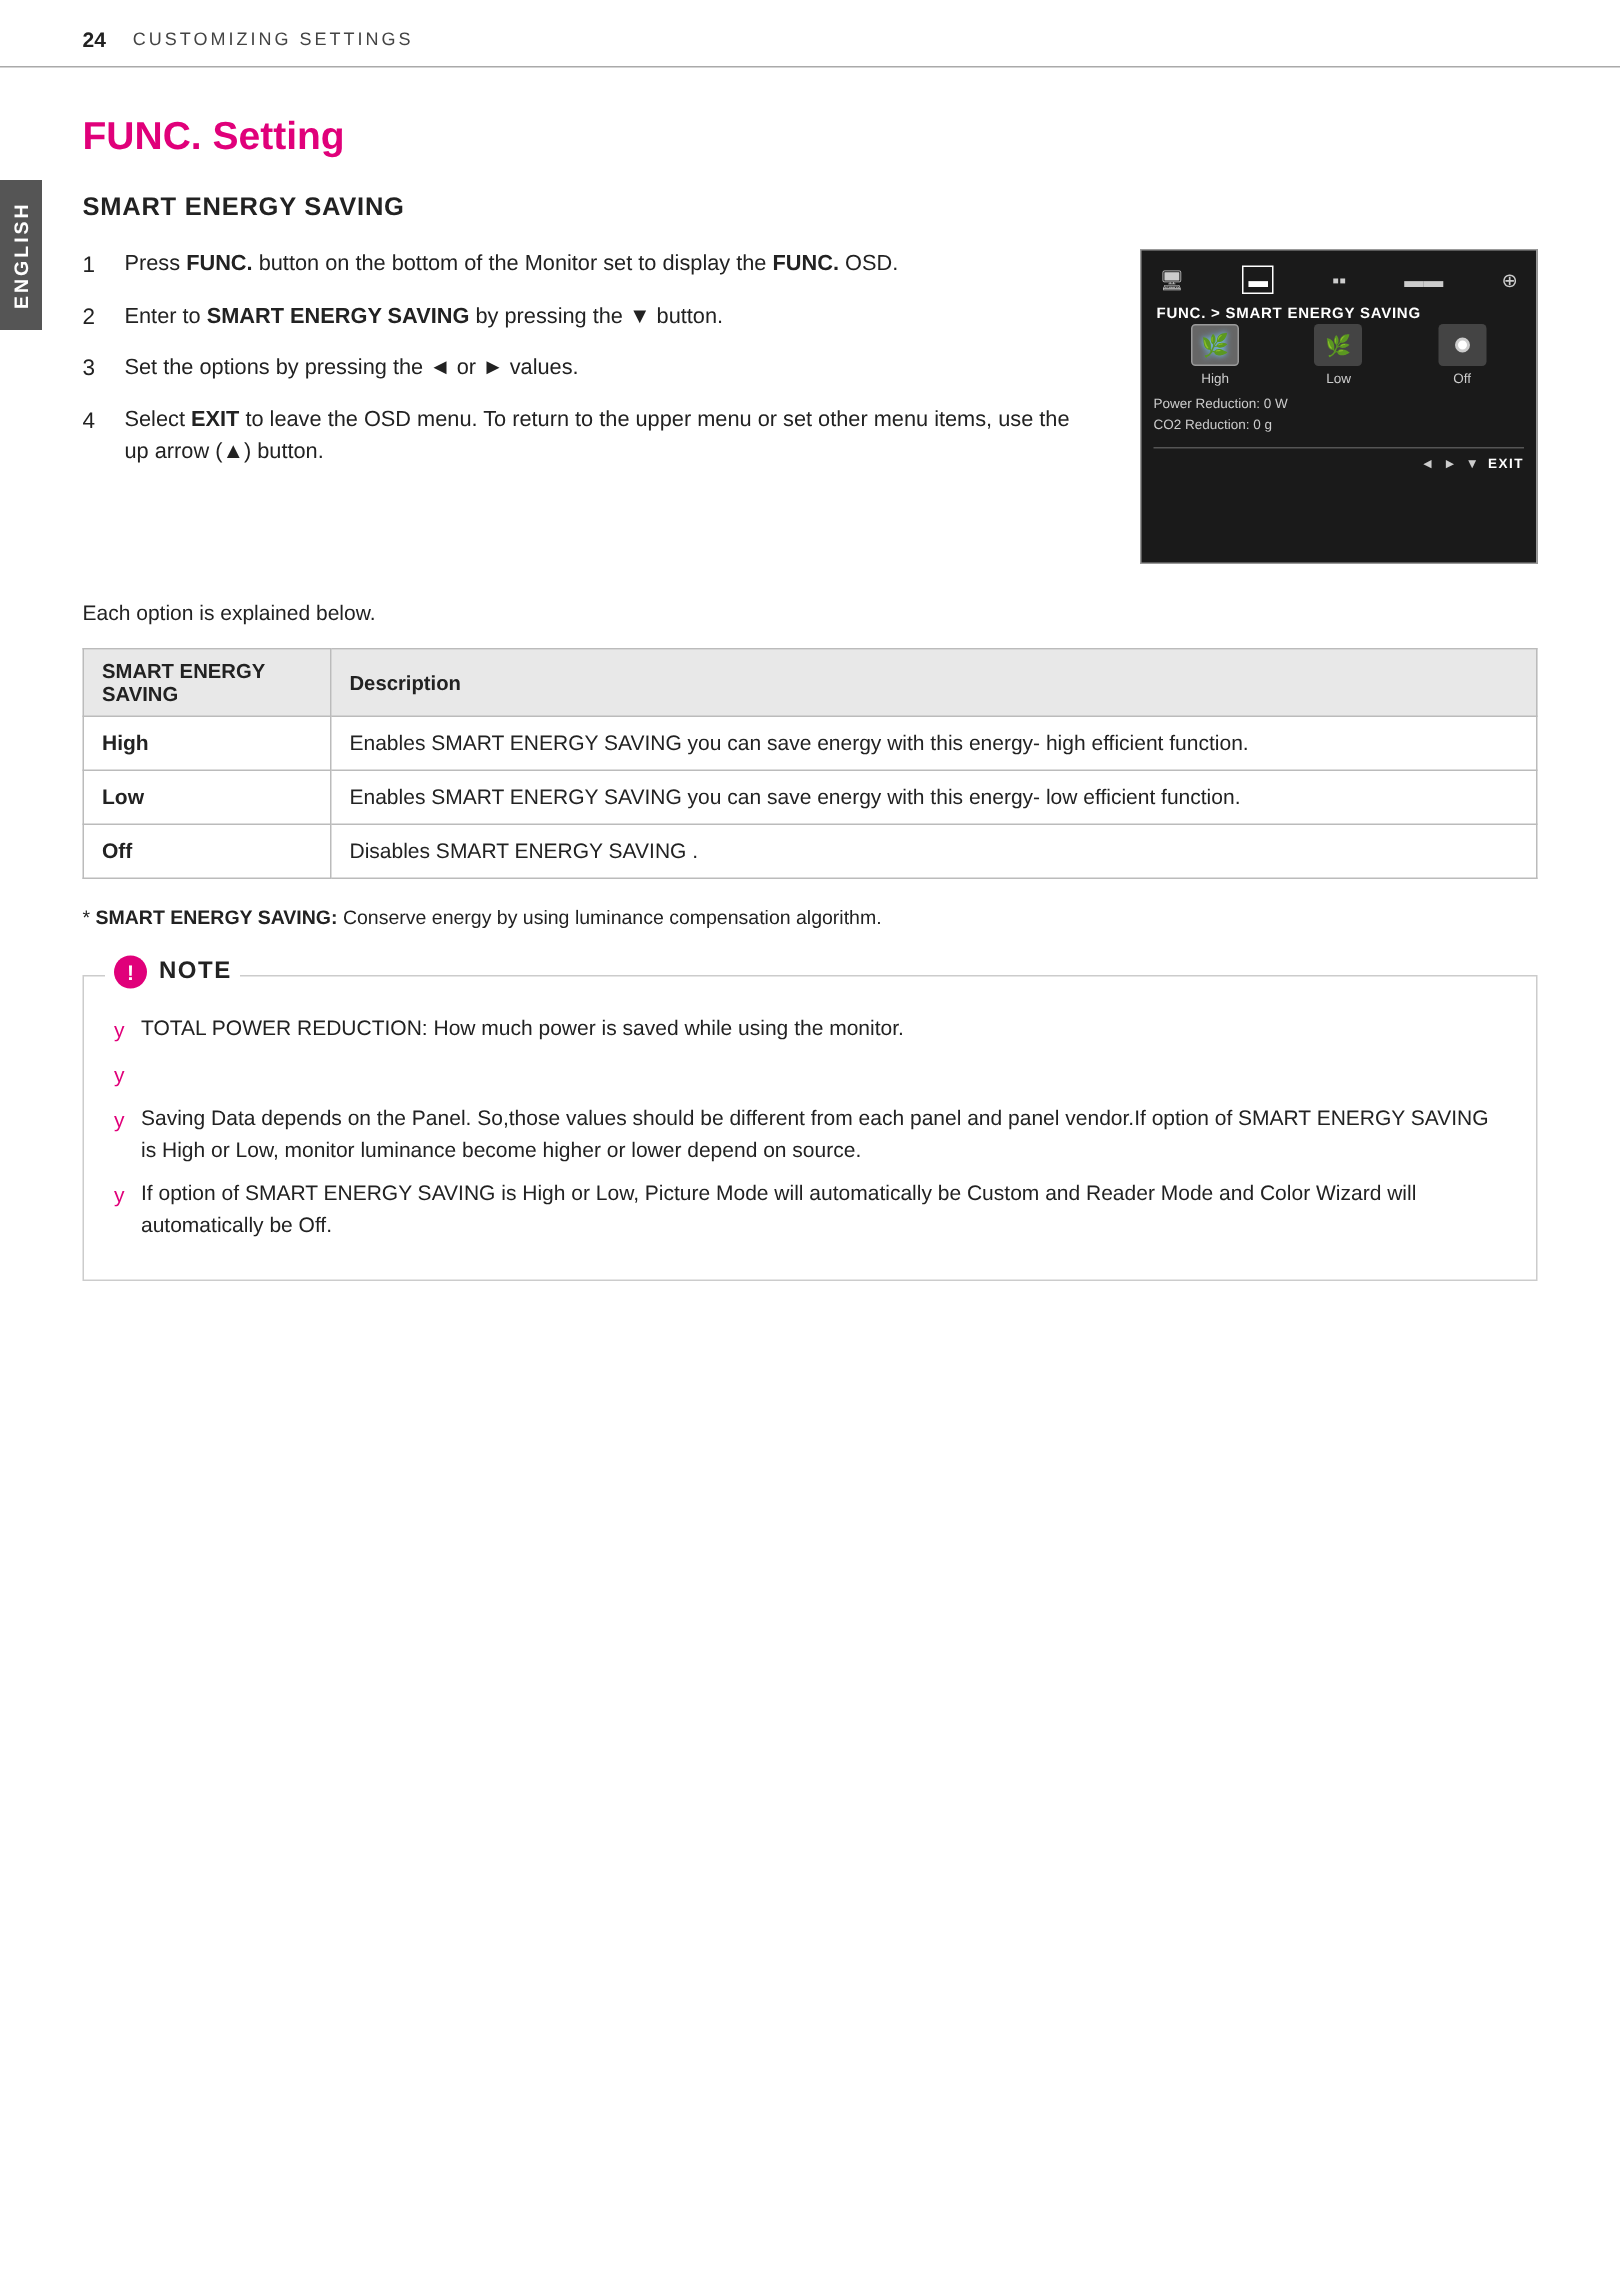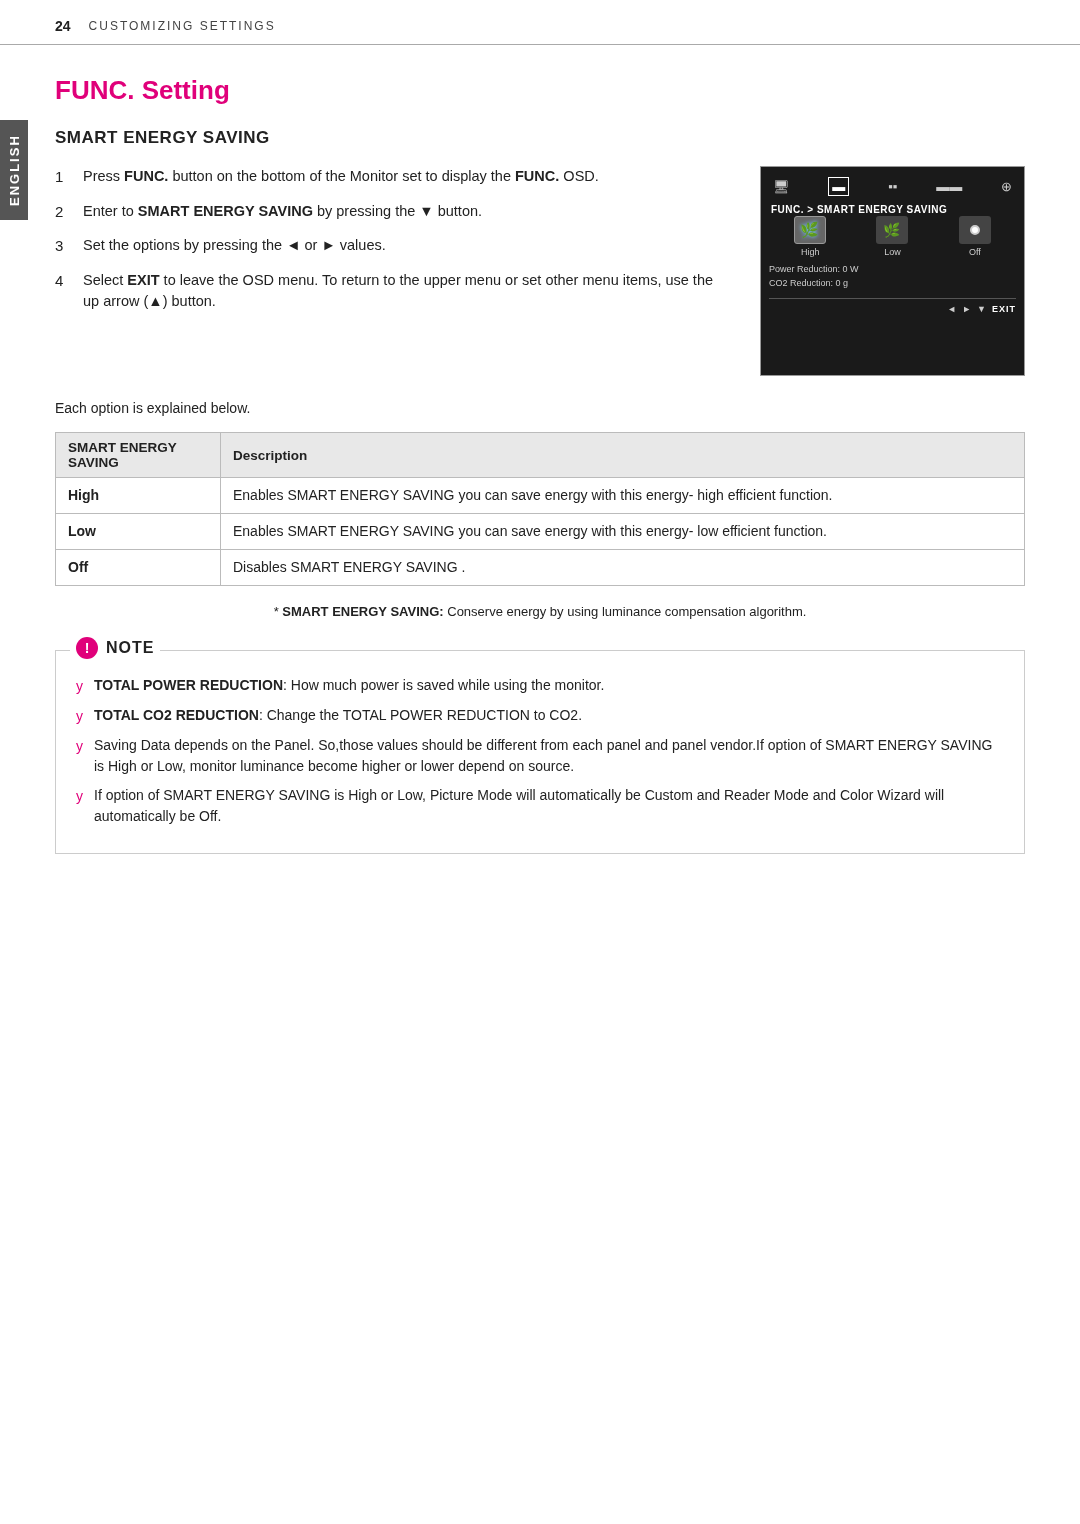--- a/index.html
+++ b/index.html
@@ -259,21 +259,20 @@
 
     .options-table td:first-child {
       font-weight: bold;
     }
 
     .footnote {
       font-size: 13px;
       margin-bottom: 28px;
       color: #222;
       line-height: 1.5;
-      text-align: center;
     }
 
     .footnote b {
       font-weight: bold;
     }
 
     
     .note-box {
       border: 1px solid #ccc;
       padding: 18px 20px 18px 20px;
@@ -329,21 +328,21 @@
     }
 
     .note-bullet {
       color: #e0007a;
       font-size: 14px;
       min-width: 12px;
       margin-top: 1px;
     }
 
     .note-items li b {
-      font-weight: bold;
+      font-weight: normal;
       margin-top: 16px;
     }
 
     
     .dot-icon {
       width: 10px;
       height: 10px;
       background: #fff;
       border-radius: 50%;
       border: 2px solid #ccc;
@@ -492,21 +491,20 @@
 
     <ul class="note-items">
 
       <li>
         <span class="note-bullet">y</span>
         <span><b>TOTAL POWER REDUCTION</b>: How much power is saved while using the monitor.</span>
       </li>
 
       <li>
         <span class="note-bullet">y</span>
-        <span><b>TOTAL CO2 REDUCTION</b>: Change the TOTAL POWER REDUCTION to CO2.</span>
       </li>
 
       <li>
         <span class="note-bullet">y</span>
         <span>Saving Data depends on the Panel. So,those values should be different from each panel and panel vendor.If option of SMART ENERGY SAVING is High or Low, monitor luminance become higher or lower depend on source.</span>
       </li>
 
       <li>
         <span class="note-bullet">y</span>
         <span>If option of SMART ENERGY SAVING is High or Low, Picture Mode will automatically be Custom and Reader Mode and Color Wizard will automatically be Off.</span>

